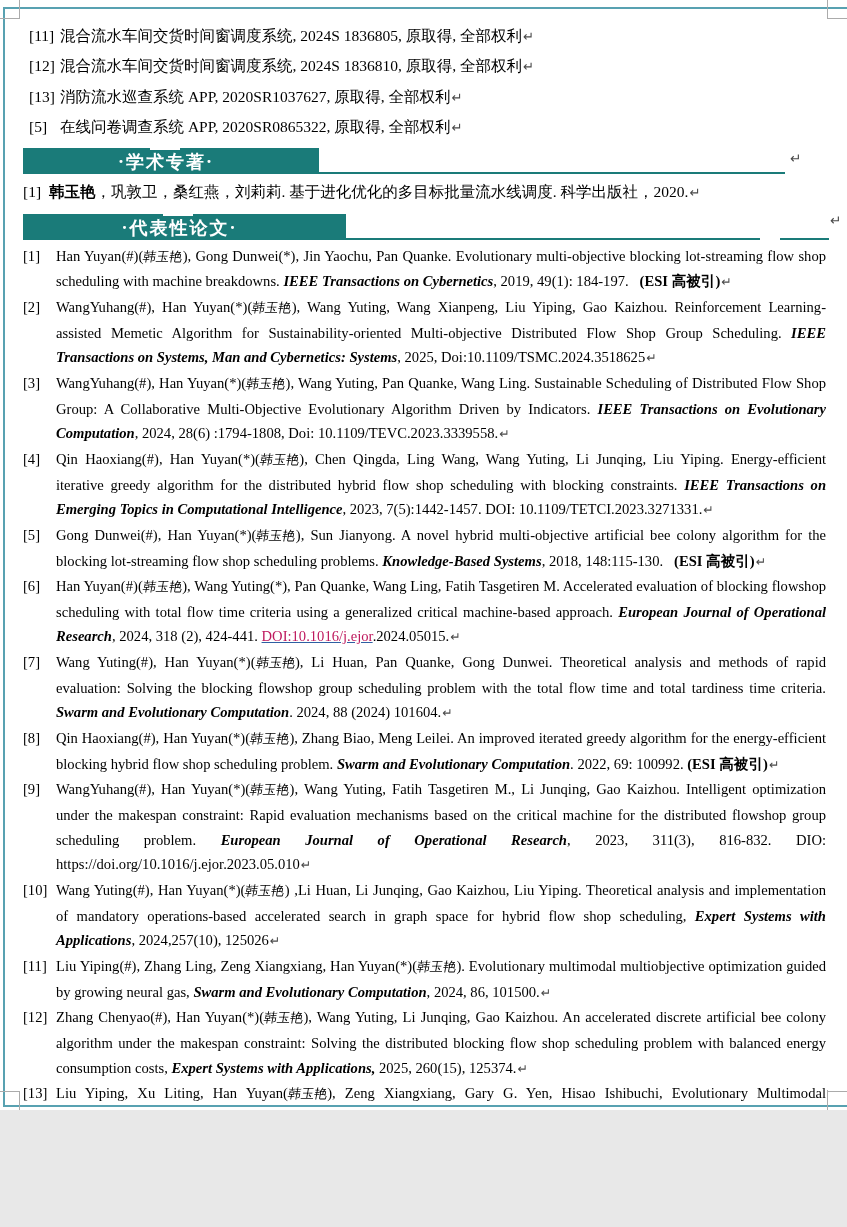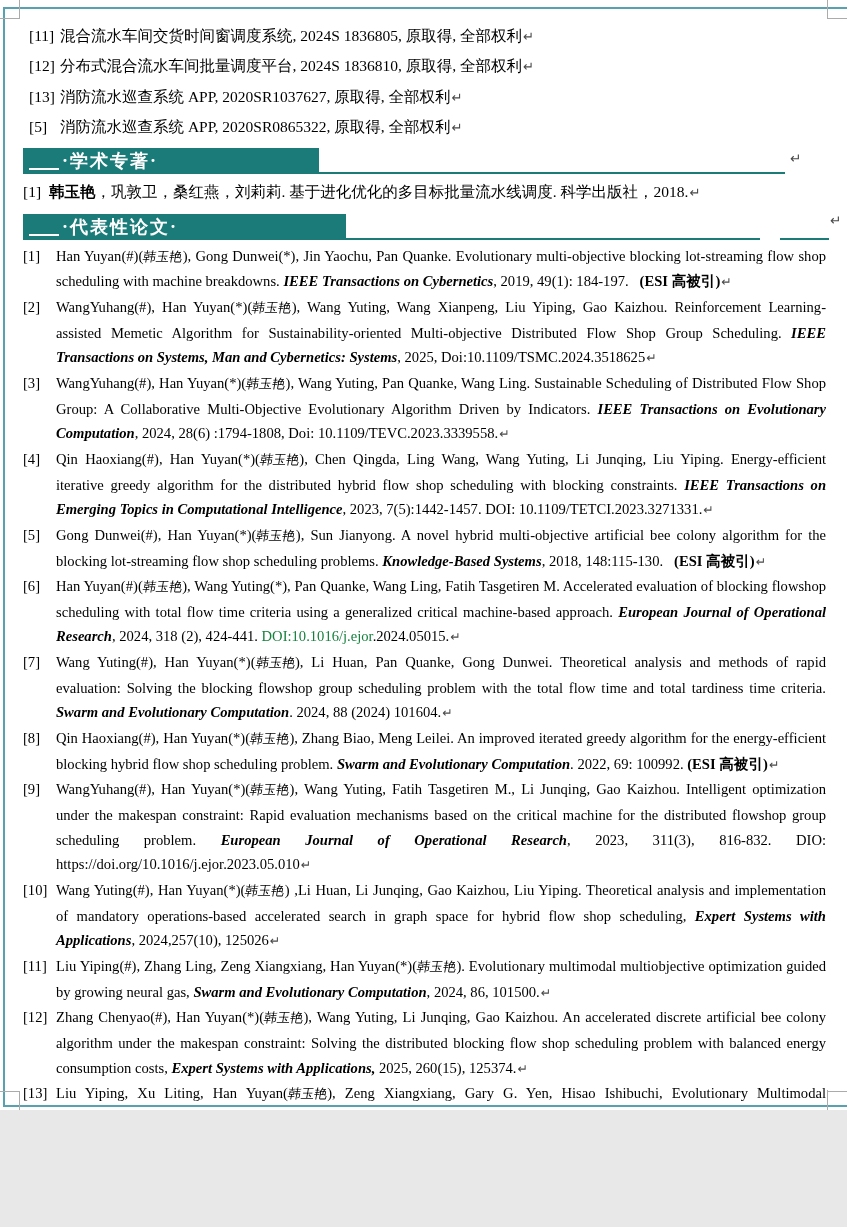--- a/index.html
+++ b/index.html
@@ -33,21 +33,21 @@
   
   .software .ref{font-size:15.5px;line-height:29.4px;text-align:left;padding-left:37px;
     font-family:"Liberation Serif", serif;}
   .software .ref-no{left:6px;}
 
   
   .section-row{position:relative;height:26px;}
   .sec-box{
     position:absolute;left:0;top:0;height:26px;background:#1a7b79;color:#fff;
     display:flex;align-items:center;padding:0 16px 0 6px;box-sizing:border-box;
-    font-size:18px;font-weight:bold;letter-spacing:2px;white-space:nowrap;
+    font-size:18px;font-weight:bold;letter-spacing:2px;white-space:nowrap;flex-direction:column;
   }
   .lead-underline{display:inline-block;width:30px;height:17px;border-bottom:2px solid #fff;margin-right:3px;}
   .sec-rule{position:absolute;bottom:0;height:2px;background:#1a7b79;}
   .row-monographs{margin-top:5px;}
   .row-monographs .sec-box{width:296px;}
   .row-monographs .sec-rule{left:296px;width:466px;}
   .row-monographs .pilcrow{position:absolute;left:766px;top:2px;}
   .row-papers{margin-top:6px;margin-bottom:4px;}
   .row-papers .sec-box{width:323px;}
   .row-papers .rule1{left:323px;width:414px;}
@@ -60,21 +60,21 @@
   
   .papers .ref{font-size:14.6px;line-height:24.65px;}
   .papers{margin-top:2px;}
 
   
   .s-p{}
   .s-b{font-weight:bold;}
   .s-bi{font-weight:bold;font-style:italic;margin-top:10px;}
   .s-i{display:inline-block;transform:skewX(-10deg);font-size:0.9em;}
   .s-u{text-decoration-color:#2e5fa3;}
-  .s-ul{text-decoration-color:#2e5fa3;color:#15803d;}
+  .s-ul{text-decoration:underline;text-decoration-color:#2e5fa3;color:#be185d;}
 
   .footer{
     position:absolute;left:0;right:0;top:1156px;text-align:center;
     color:#a3a3a3;font-size:14px;letter-spacing:2.5px;
     font-family:"Liberation Serif", serif;
   }
   .footer .pilcrow{color:#a3a3a3;}
 </style>
 </head>
 <body>
@@ -88,36 +88,36 @@
   <div class="mark m-tr-h"></div>
   <div class="mark m-bl-v"></div>
   <div class="mark m-bl-h"></div>
   <div class="mark m-br-v"></div>
   <div class="mark m-br-h"></div>
 
   <div class="content">
 
     <div class="software">
         <div class="ref"><span class="ref-no">[11]</span><span class="ref-body"><span class="s-p">混合流水车间交货时间窗调度系统, 2024S 1836805, 原取得, 全部权利</span><span class="pilcrow">↵</span></span></div>
-        <div class="ref"><span class="ref-no">[12]</span><span class="ref-body"><span class="s-p">分布式混合流水车间批量调度平台, 2024S 1836810, 原取得, 全部权利</span><span class="pilcrow">↵</span></span></div>
+        <div class="ref"><span class="ref-no">[12]</span><span class="ref-body"><span class="s-p">混合流水车间交货时间窗调度系统, 2024S 1836810, 原取得, 全部权利</span><span class="pilcrow">↵</span></span></div>
         <div class="ref"><span class="ref-no">[13]</span><span class="ref-body"><span class="s-p">消防流水巡查系统 APP, 2020SR1037627, 原取得, 全部权利</span><span class="pilcrow">↵</span></span></div>
-        <div class="ref"><span class="ref-no">[5]</span><span class="ref-body"><span class="s-p">消防流水巡查系统 APP, 2020SR0865322, 原取得, 全部权利</span><span class="pilcrow">↵</span></span></div>
+        <div class="ref"><span class="ref-no">[5]</span><span class="ref-body"><span class="s-p">在线问卷调查系统 APP, 2020SR0865322, 原取得, 全部权利</span><span class="pilcrow">↵</span></span></div>
       </div>
 
     <div class="section-row row-monographs">
       <span class="sec-box">
         <span class="lead-underline"></span>
         <span>·学术专著·</span>
       </span>
       <span class="sec-rule"></span>
       <span class="pilcrow">↵</span>
     </div>
 
     <div class="monographs">
-        <div class="ref"><span class="ref-no">[1]</span><span class="ref-body"><span class="s-b">韩玉艳</span><span class="s-p">，巩敦卫，桑红燕，刘莉莉. 基于进化优化的多目标批量流水线调度. 科学出版社，2018.</span><span class="pilcrow">↵</span></span></div>
+        <div class="ref"><span class="ref-no">[1]</span><span class="ref-body"><span class="s-b">韩玉艳</span><span class="s-p">，巩敦卫，桑红燕，刘莉莉. 基于进化优化的多目标批量流水线调度. 科学出版社，2020.</span><span class="pilcrow">↵</span></span></div>
       </div>
 
     <div class="section-row row-papers">
       <span class="sec-box">
         <span class="lead-underline"></span>
         <span>·代表性论文·</span>
       </span>
       <span class="sec-rule rule1"></span>
       <span class="sec-rule rule2"></span>
       <span class="pilcrow">↵</span>

